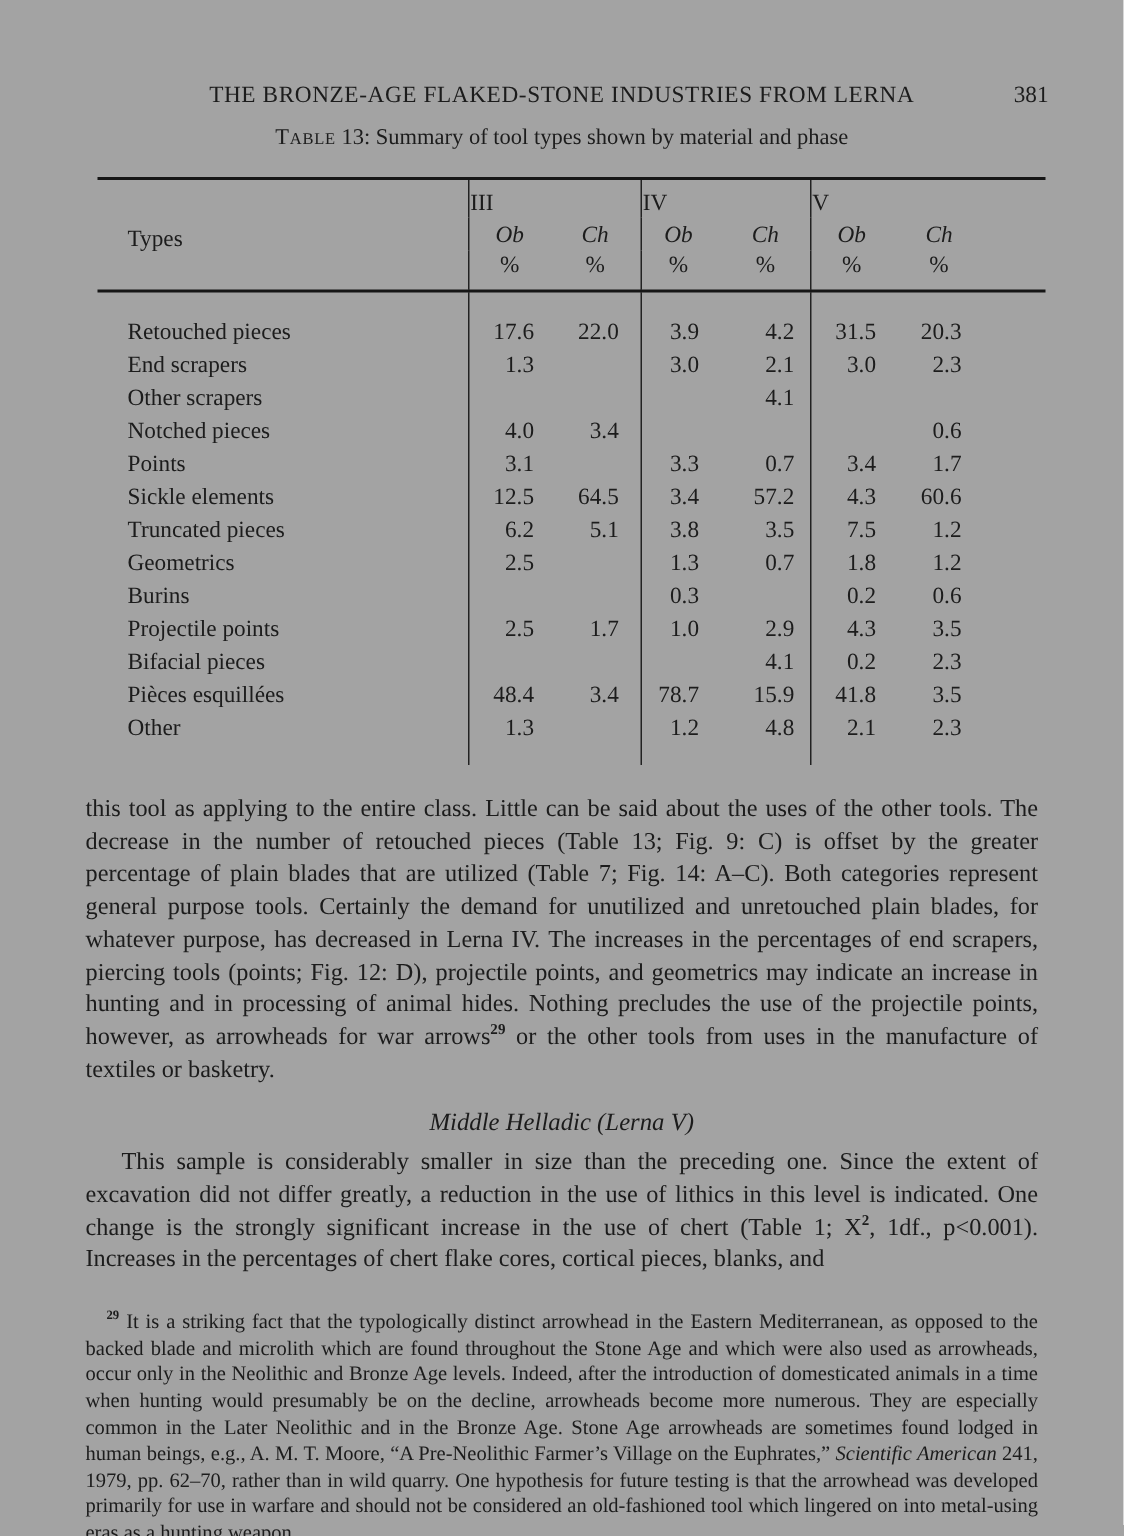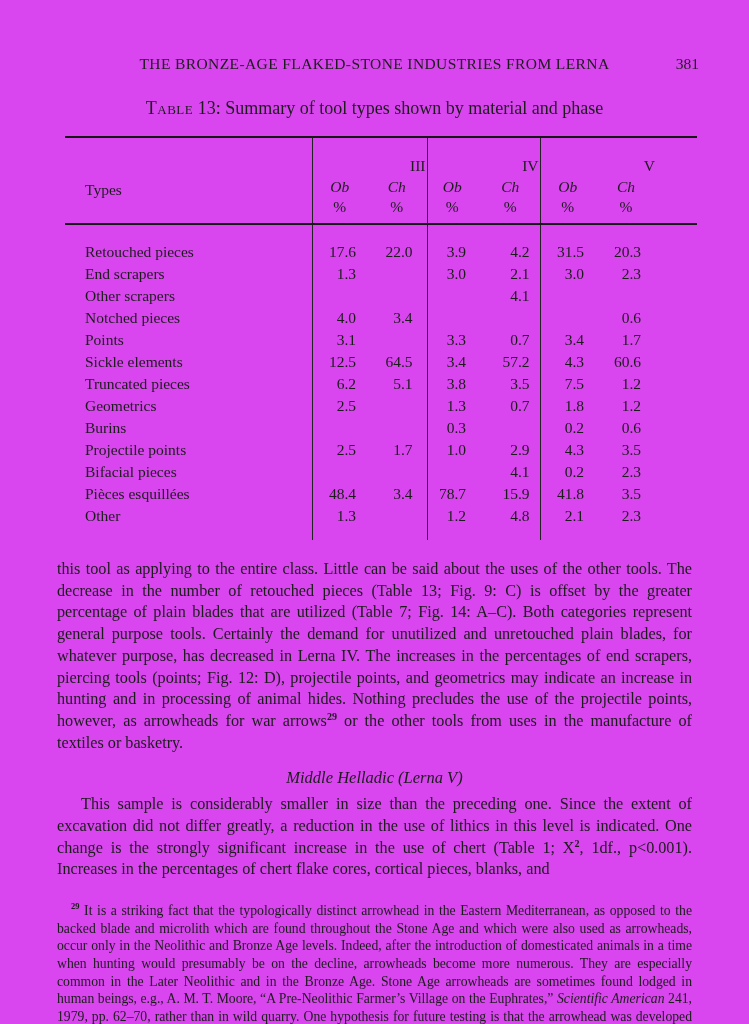--- a/index.html
+++ b/index.html
@@ -1,46 +1,46 @@
 <!DOCTYPE html>
 <html><head>
 <meta charset="utf-8">
 <style>
   html, body { margin: 0; padding: 0; background: #ffffff; }
   .page {
     position: relative;
     width: 749px; height: 1024px;
     box-sizing: border-box;
-    background: #d946ef;
+    background: #a3a3a3;
     color: #1c1c1c;
     font-family: "Liberation Serif", "DejaVu Serif", serif;
     padding-top: 55px;
     overflow: hidden;
   }
   
   .running-head { position: relative; width: 100%; height: 20px; }
   .head-title {
     text-align: center;
     font-size: 15.5px; letter-spacing: 0.4px;
   }
   .page-number { position: absolute; top: 0; right: 50px; font-size: 15.5px; }
   
-  .caption { margin-top: 23px; text-align: center; font-size: 18px; }
+  .caption { margin-top: 9px; text-align: center; font-size: 15px; }
   .smallcaps { font-variant: small-caps; letter-spacing: 0.5px; }
   
   table.data-table {
     margin-left: 65px; margin-top: 17px;
     width: 632px; table-layout: fixed;
     border-collapse: collapse;
     border-top: 2px solid #161616;
     font-size: 15.5px;
   }
   thead { border-bottom: 2px solid #161616; }
   th { font-weight: normal; }
-  .grp { text-align: right; padding-top: 19px; padding-bottom: 0; }
+  .grp { text-align: left; padding-top: 7px; padding-bottom: 0; }
   .grp-v { padding-right: 42px; }
   .gs { border-left: 1px solid #222; }
   td.num, th.num { text-align: right; }
   td.c1 { padding-right: 14px; } th.c1 { padding-right: 4px; text-align: center; }
   td.c2 { padding-right: 14px; } th.c2 { padding-right: 4px; text-align: center; }
   td.c3 { padding-right: 14px; } th.c3 { padding-right: 4px; text-align: center; }
   td.c4 { padding-right: 10px; margin-top: 36px; } th.c4 { padding-right: 0;   text-align: center; }
   td.c5 { padding-right: 16px; } th.c5 { padding-right: 6px; text-align: center; }
   td.c6 { padding-right: 56px; } th.c6 { padding-right: 46px; text-align: center; }
   tr.sub-row th { height: 20px; vertical-align: bottom; font-style: italic; }

